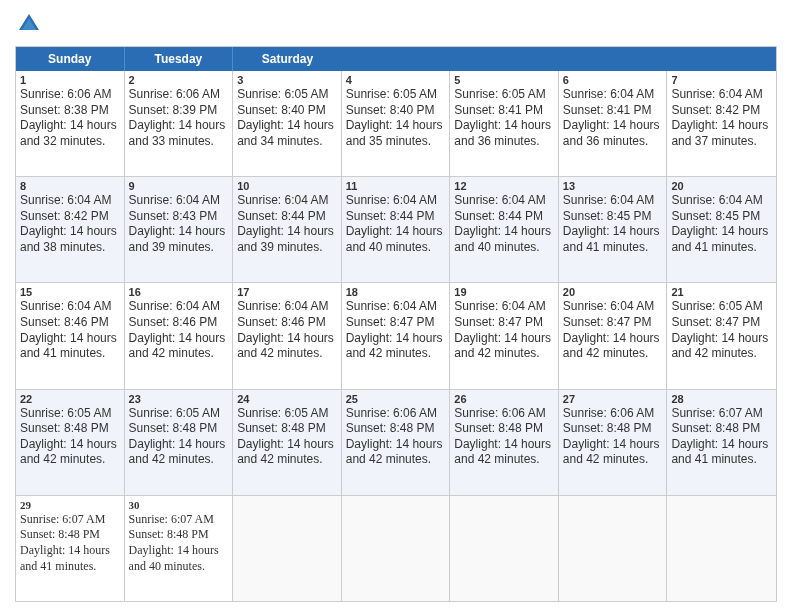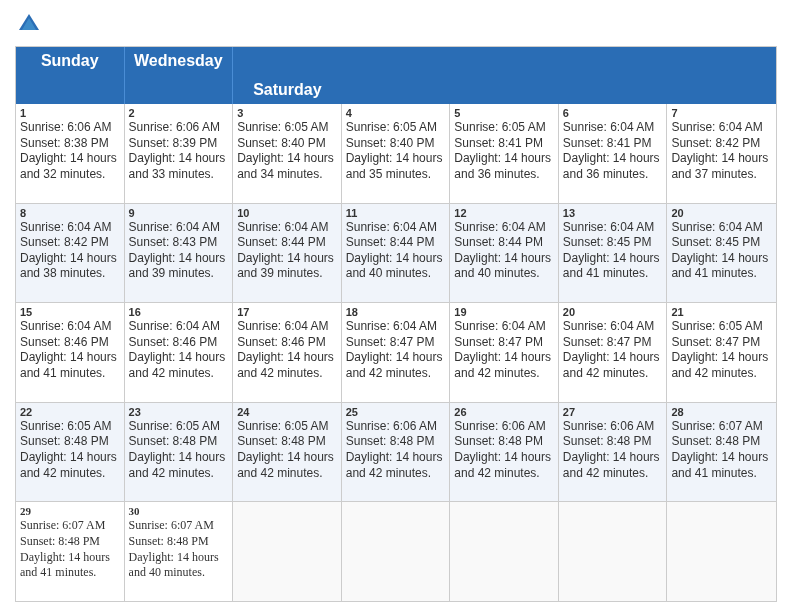--- a/index.html
+++ b/index.html
@@ -65,27 +65,27 @@
       flex-direction: column;
       border: 1px solid #ccc;
     }
     .cal-header {
       display: grid;
       grid-template-columns: repeat(7, 1fr);
       background: #2a6db5;
     }
     .cal-header-cell {
       color: #fff;
-      font-size: 16px;
+      font-size: 12px;
       font-weight: bold;
       text-align: center;
       padding: 5px 2px;
       border-right: 1px solid #4a8dd5;
     }
-    .cal-header-cell:last-child { border-right: none; margin-top: 29px; }
+    .cal-header-cell:last-child { border-right: none; }
     .cal-body {
       flex: 1;
       display: flex;
       flex-direction: column;
     }
     .cal-row {
       display: grid;
       grid-template-columns: repeat(7, 1fr);
       flex: 1;
       border-bottom: 1px solid #ccc;
@@ -131,21 +131,21 @@
     </div>
     <div class="title-block">
       <div class="month-title"></div>
       <div class="location"></div>
     </div>
   </div>
 
   <div class="calendar">
     <div class="cal-header">
     <div class="cal-header-cell">Sunday</div>
-        <div class="cal-header-cell">Wednesday</div>
+        <div class="cal-header-cell">Tuesday</div>
         <div class="cal-header-cell">Saturday</div>
       </div>
     <div class="cal-body">
     <div class="cal-row">
           <div class="cal-cell">
         <span class="day-num">1</span>
         <span class="cell-text">Sunrise: 6:06 AM<br>Sunset: 8:38 PM<br>Daylight: 14 hours and 32 minutes.</span>
       </div>
           <div class="cal-cell">
         <span class="day-num">2</span>

